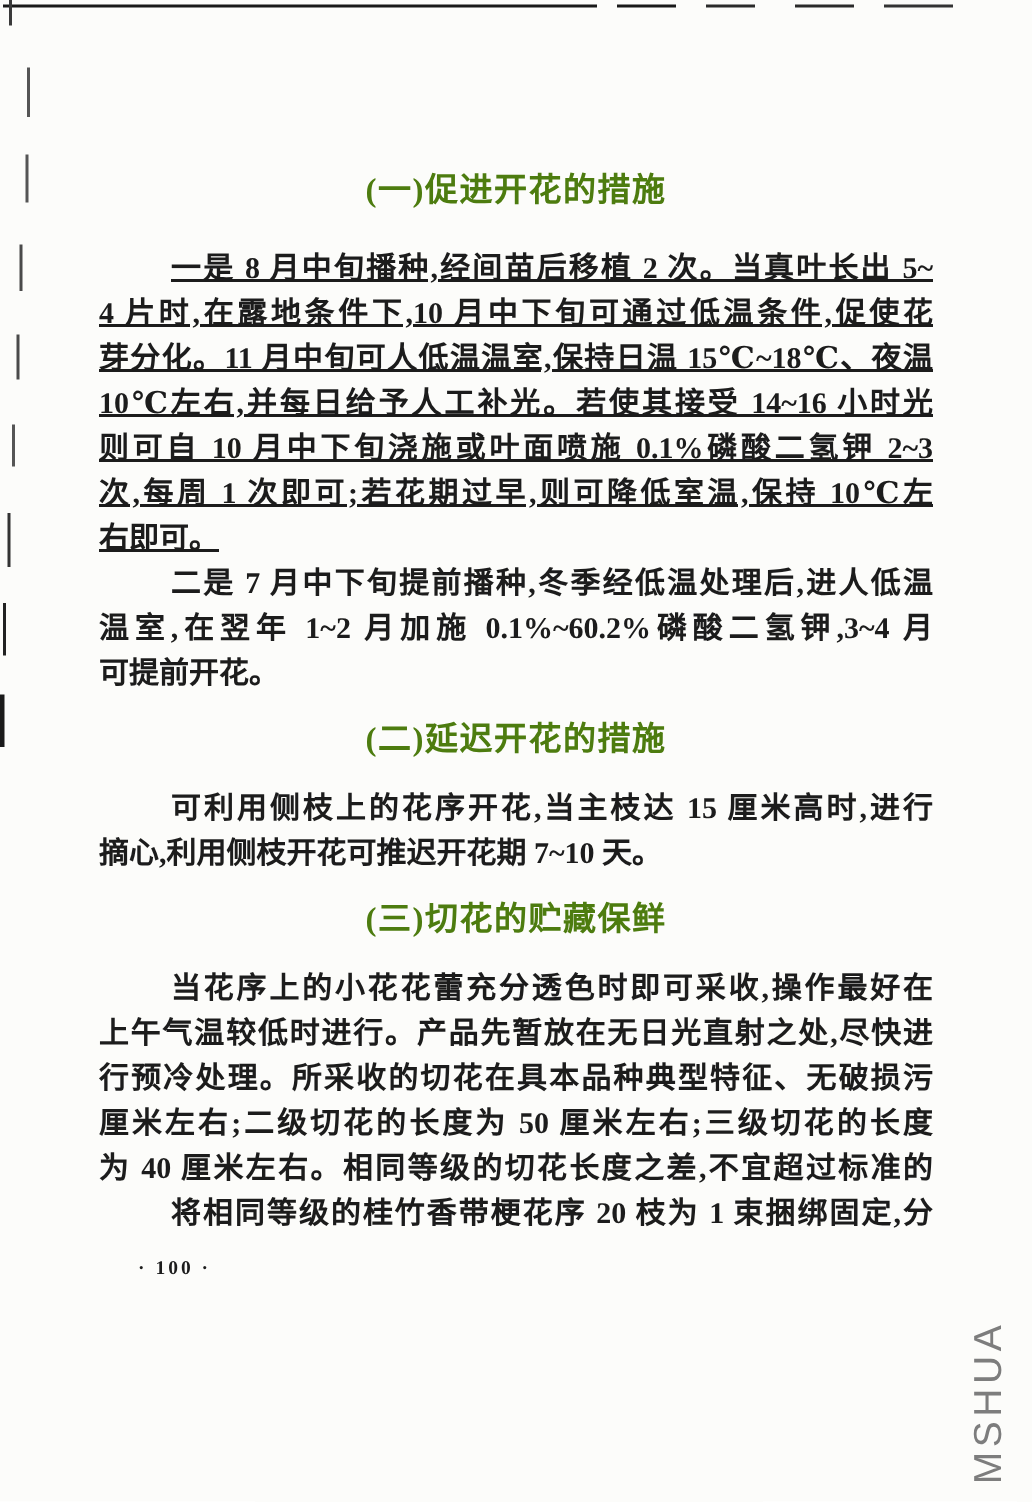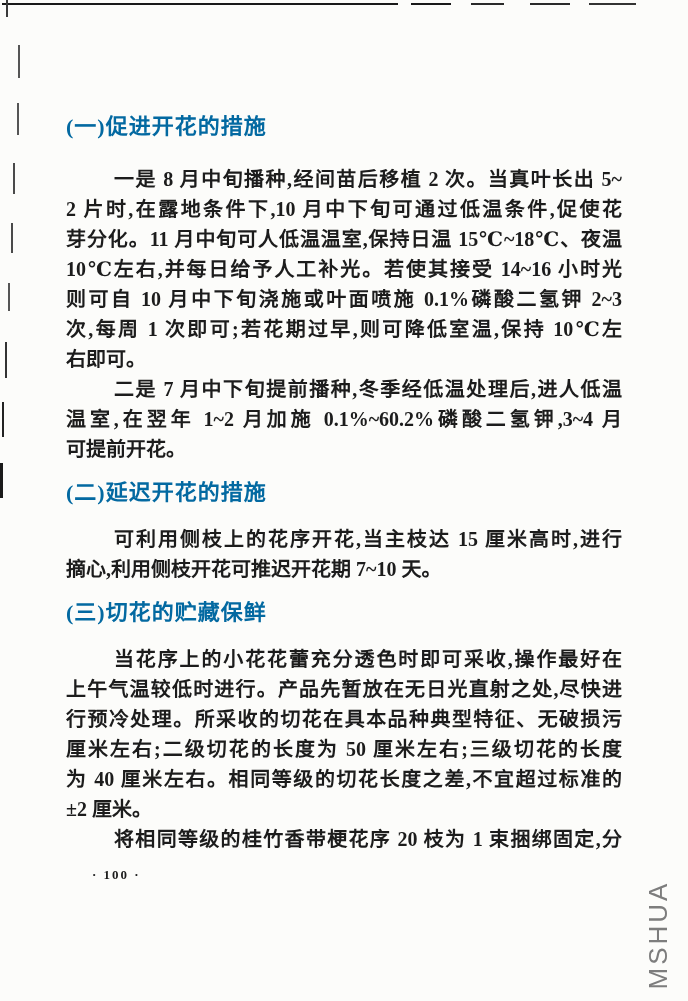--- a/index.html
+++ b/index.html
@@ -31,28 +31,28 @@
   .t7{left:5px;top:342px;height:36px;background:#333;}
   .t8{left:2px;top:402px;height:35px;background:#222;}
   .t9{left:0;top:463px;height:35px;width:3px;background:#1a1a1a;}
   
   #content{
     position:absolute;left:66px;top:0;width:556px;
     font-size:20px;font-weight:600;
   }
   .heading{
     height:30px;line-height:30px;
-    text-align:left;font-weight:700;font-size:22px;color:#0369a1;
+    text-align:center;font-weight:700;font-size:22px;color:#4d7c0f;
     letter-spacing:1px;
   }
   .h1{margin-top:112px;}
   .h2{margin-top:14px;}
   .h3{margin-top:14px;}
   .para{margin:0;}
-  .p1{margin-top:22px;}
+  .p1{margin-top:22px;text-decoration:underline;}
   .p3{margin-top:16px;}
   .p4{margin-top:16px;}
   .line{
     height:30px;line-height:30px;
     text-align:justify;text-align-last:justify;
     text-justify:inter-character;
     white-space:pre;
   }
   .line.short{text-align:center;text-align-last:left;}
   .line.indent{text-indent:2.4em;}
@@ -83,21 +83,21 @@
   <div class="tick t6"></div>
   <div class="tick t7"></div>
   <div class="tick t8"></div>
   <div class="tick t9"></div>
 
   <div id="content">
 
     <div class="heading h1">(一)促进开花的措施</div>
     <div class="para p1">
       <div class="line indent">一是 8 月中旬播种,经间苗后移植 2 次。当真叶长出 5~</div>
-      <div class="line">2 片时,在露地条件下,10 月中下旬可通过低温条件,促使花</div>
+      <div class="line">4 片时,在露地条件下,10 月中下旬可通过低温条件,促使花</div>
       <div class="line">芽分化。11 月中旬可人低温温室,保持日温 15℃~18℃、夜温</div>
       <div class="line">10℃左右,并每日给予人工补光。若使其接受 14~16 小时光</div>
       <div class="line">则可自 10 月中下旬浇施或叶面喷施 0.1%磷酸二氢钾 2~3</div>
       <div class="line">次,每周 1 次即可;若花期过早,则可降低室温,保持 10℃左</div>
       <div class="line short">右即可。</div>
     </div>
     <div class="para">
       <div class="line indent">二是 7 月中下旬提前播种,冬季经低温处理后,进人低温</div>
       <div class="line">温室,在翌年 1~2 月加施 0.1%~60.2%磷酸二氢钾,3~4 月</div>
       <div class="line short">可提前开花。</div>
@@ -109,21 +109,20 @@
       <div class="line short">摘心,利用侧枝开花可推迟开花期 7~10 天。</div>
     </div>
 
     <div class="heading h3">(三)切花的贮藏保鲜</div>
     <div class="para p4">
       <div class="line indent">当花序上的小花花蕾充分透色时即可采收,操作最好在</div>
       <div class="line">上午气温较低时进行。产品先暂放在无日光直射之处,尽快进</div>
       <div class="line">行预冷处理。所采收的切花在具本品种典型特征、无破损污</div>
       <div class="line">厘米左右;二级切花的长度为 50 厘米左右;三级切花的长度</div>
       <div class="line">为 40 厘米左右。相同等级的切花长度之差,不宜超过标准的</div>
-      <div class="line short">±2 厘米。</div>
     </div>
     <div class="para">
       <div class="line indent">将相同等级的桂竹香带梗花序 20 枝为 1 束捆绑固定,分</div>
     </div>
 
     <div class="pageno">· 100 ·</div>
   </div>
 
   <div class="watermark">MSHUA</div>
 

